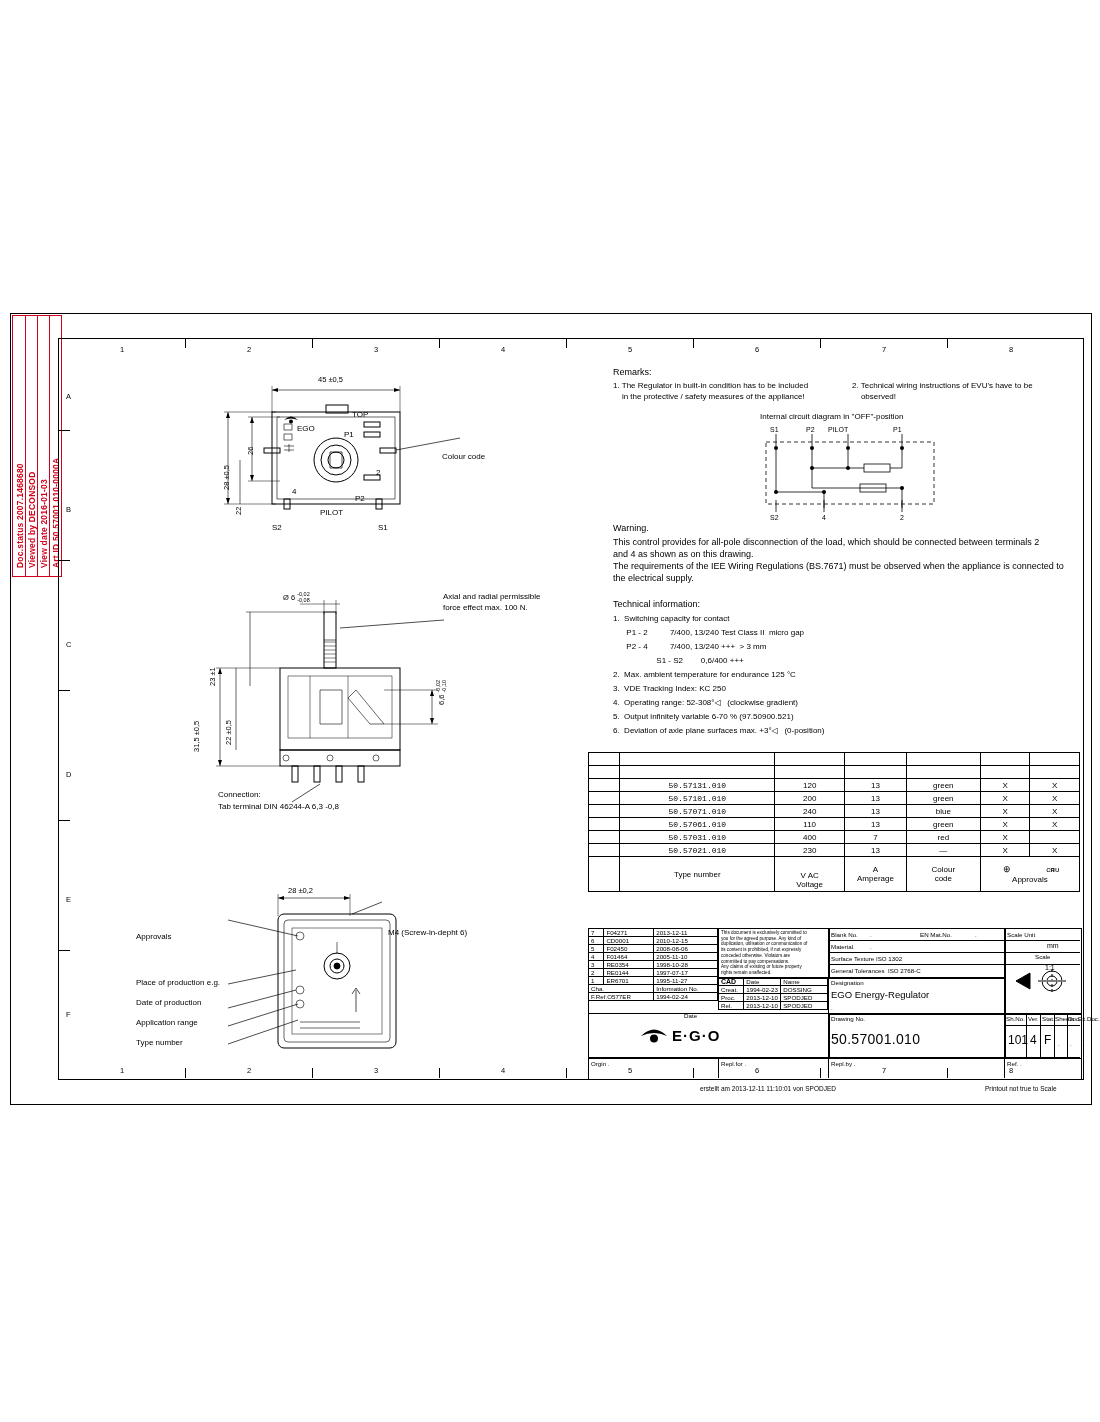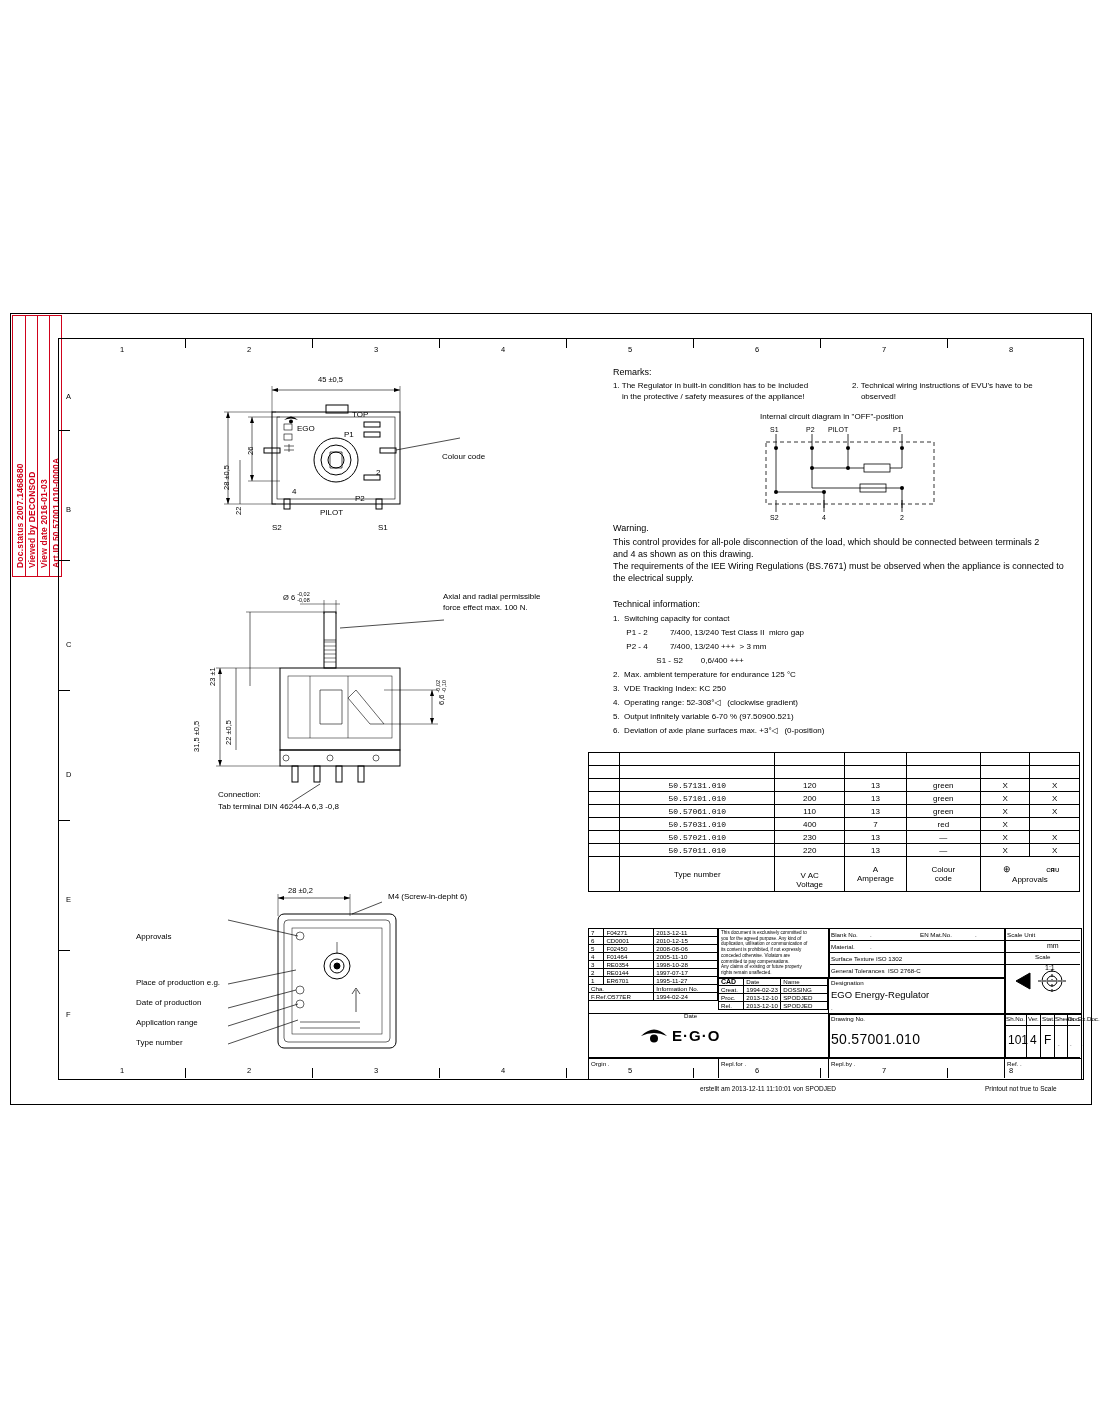--- a/index.html
+++ b/index.html
@@ -265,21 +265,21 @@
       <path d="M118 134 l-70 22" stroke-width="0.7"></path>
       <path d="M118 150 l-70 24" stroke-width="0.7"></path>
     </g>
     <g fill="#000" stroke="none">
       <polygon points="98,28 104,26 104,30"></polygon>
         <polygon points="170,28 164,26 164,30"></polygon>
     </g>
   </svg>
 
   <div class="dim" style="left:288px;top:886px;">28 ±0,2</div>
-  <div class="txt txt8" style="left:388px;top:892px;">M4 (Screw-in-depht 6)</div>
+  <div class="txt txt8" style="left:388px;top:928px;">M4 (Screw-in-depht 6)</div>
 
   <div class="txt txt8" style="left:136px;top:932px;">Approvals</div>
   <div class="txt txt8" style="left:136px;top:978px;">Place of production e.g.</div>
   <div class="txt txt8" style="left:136px;top:998px;">Date of production</div>
   <div class="txt txt8" style="left:136px;top:1018px;">Application range</div>
   <div class="txt txt8" style="left:136px;top:1038px;">Type number</div>
 
   <div class="txt txt9" style="left:613px;top:366px;">Remarks:</div>
   <div class="txt txt8" style="left:613px;top:381px;">1. The Regulator in built-in condition has to be included
     in the protective / safety measures of the appliance!</div>
@@ -376,49 +376,49 @@
       <td>&nbsp;</td>
       <td class="mono">50.57101.010</td>
       <td>200</td>
       <td>13</td>
       <td>green</td>
       <td>X</td>
       <td>X</td>
     </tr>
     <tr>
       <td>&nbsp;</td>
+      <td class="mono">50.57071.010</td>
+      <td>240</td>
+      <td>13</td>
+      <td>blue</td>
+      <td>X</td>
+      <td>X</td>
+    </tr>
+    <tr>
+      <td>&nbsp;</td>
       <td class="mono">50.57061.010</td>
       <td>110</td>
       <td>13</td>
       <td>green</td>
       <td>X</td>
       <td>X</td>
     </tr>
     <tr>
       <td>&nbsp;</td>
       <td class="mono">50.57031.010</td>
       <td>400</td>
       <td>7</td>
       <td>red</td>
       <td>X</td>
       <td></td>
     </tr>
     <tr>
       <td>&nbsp;</td>
       <td class="mono">50.57021.010</td>
       <td>230</td>
-      <td>13</td>
-      <td>—</td>
-      <td>X</td>
-      <td>X</td>
-    </tr>
-    <tr>
-      <td>&nbsp;</td>
-      <td class="mono">50.57011.010</td>
-      <td>220</td>
       <td>13</td>
       <td>—</td>
       <td>X</td>
       <td>X</td>
     </tr>
     <tr style="height:34px;">
       <td style="height:34px;">&nbsp;</td>
       <td>Type number</td>
       <td>
             <div style="font-size:8px;line-height:1.15;margin-top:12px;">V AC<br>Voltage</div>

